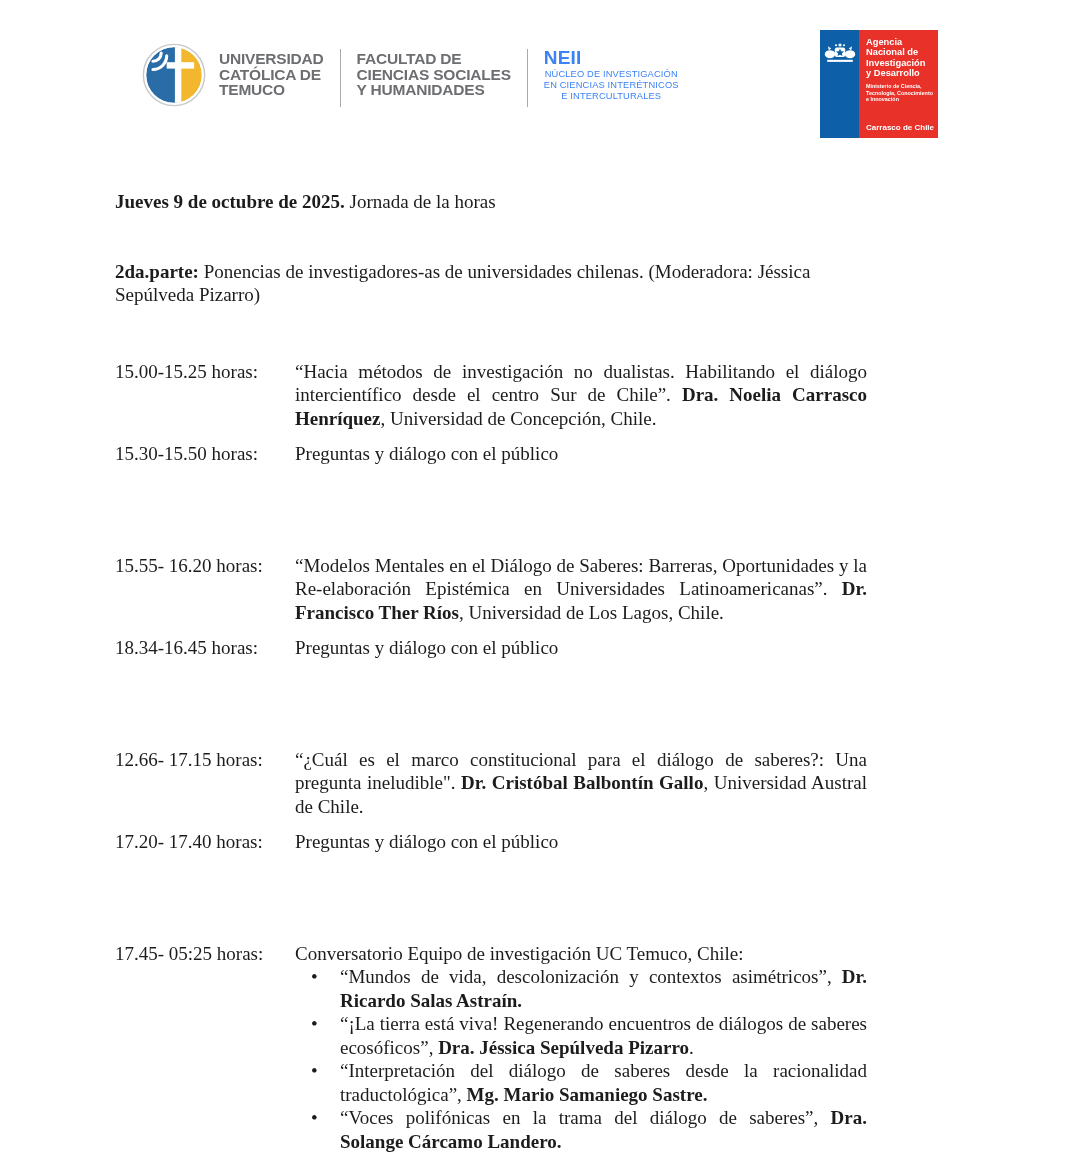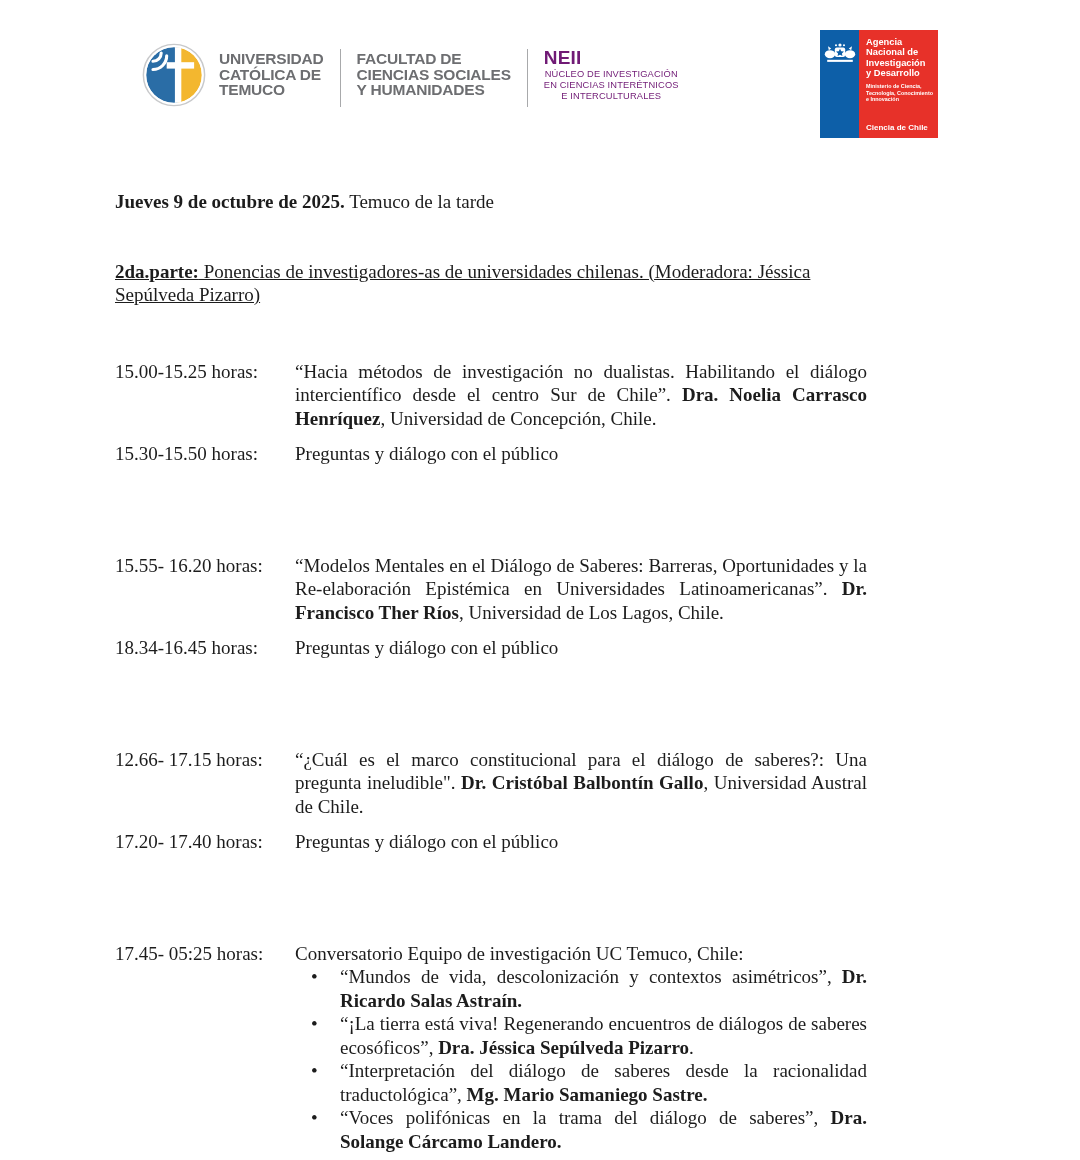--- a/index.html
+++ b/index.html
@@ -8,36 +8,36 @@
     font-family:"Liberation Serif","DejaVu Serif",serif;color:#1c1c1c;
     overflow:hidden;
   }
   
   .logo-row{position:absolute;top:43px;left:142px;display:flex;align-items:flex-start;}
   .lg-text{font-family:"Liberation Sans","DejaVu Sans",sans-serif;font-weight:bold;
     color:#6d6e71;font-size:15.5px;line-height:15.5px;letter-spacing:-0.2px;}
   .uct-text{margin-left:13px;padding-top:8px;}
   .fac-text{padding-top:8px;}
   .vdiv{width:1px;background:#a8a9ab;height:58px;margin:6px 16px 0 16px;}
-  .neii{padding-top:6px;font-family:"Liberation Sans","DejaVu Sans",sans-serif;color:#701a75;}
+  .neii{padding-top:6px;font-family:"Liberation Sans","DejaVu Sans",sans-serif;color:#3b82f6;}
   .neii-title{font-weight:bold;font-size:19px;line-height:18px;letter-spacing:0.2px;}
   .neii-sub{font-size:9.3px;line-height:11px;font-weight:normal;letter-spacing:0.15px;margin-top:2px;text-align:center;}
   
   .anid{position:absolute;left:820px;top:30px;width:118px;height:108px;display:flex;
     font-family:"Liberation Sans","DejaVu Sans",sans-serif;}
   .anid-blue{width:39px;display:flex;justify-content:center;}
   .anid-red{flex:1;position:relative;color:#fff;padding:7px 4px 0 7px;box-sizing:border-box;}
   .anid-title{font-weight:bold;font-size:9.3px;line-height:10.3px;}
   .anid-ministry{font-weight:bold;font-size:5.4px;line-height:6.6px;margin-top:5px;}
   .anid-gov{position:absolute;left:7px;bottom:6px;font-weight:bold;font-size:8px;}
   
   main{position:absolute;left:115px;top:0;width:752px;font-size:19px;line-height:23.5px;}
   .b{font-weight:bold;}
   #date-heading{margin:190px 0 0 0;}
-  #part-heading{margin:46px 0 0 0;text-decoration:underline;}
+  #part-heading{margin:46px 0 0 0;}
   #schedule{margin-top:53px;}
   .row{display:grid;grid-template-columns:180px 1fr;}
   .row.follow{margin-top:12px;}
   .row.group{margin-top:88px;}
   .time{white-space:nowrap;}
   .para{text-align:justify;}
   .bullet{display:flex;}
   .dot{width:45px;padding-left:16px;box-sizing:border-box;flex:none;}
   .btext{flex:1;text-align:justify;}
 </style>
@@ -115,26 +115,26 @@
         <div>Agencia</div>
         <div>Nacional de</div>
         <div>Investigación</div>
         <div>y Desarrollo</div>
       </div>
       <div class="anid-ministry">
         <div>Ministerio de Ciencia,</div>
         <div>Tecnología, Conocimiento</div>
         <div>e Innovación</div>
       </div>
-      <div class="anid-gov">Ciencia de Chile</div>
+      <div class="anid-gov">Carrasco de Chile</div>
     </div>
   </div>
 
   <main>
-    <p id="date-heading"><span class="b">Jueves 9 de octubre de 2025.</span><span> Temuco de la tarde</span></p>
+    <p id="date-heading"><span class="b">Jueves 9 de octubre de 2025.</span><span> Jornada de la horas</span></p>
     <p id="part-heading"><span class="b">2da.parte:</span><span> Ponencias de investigadores-as de universidades chilenas. (Moderadora: Jéssica Sepúlveda Pizarro)</span></p>
     <section id="schedule">
         <div class="row ">
           <div class="time">15.00-15.25 horas:</div>
           <div>
             <div class="para"><span>“Hacia métodos de investigación no dualistas. Habilitando el diálogo intercientífico desde el centro Sur de Chile”. </span><span class="b">Dra. Noelia Carrasco Henríquez</span><span>, Universidad de Concepción, Chile.</span></div>
           </div>
         </div>
         <div class="row follow">
           <div class="time">15.30-15.50 horas:</div>

